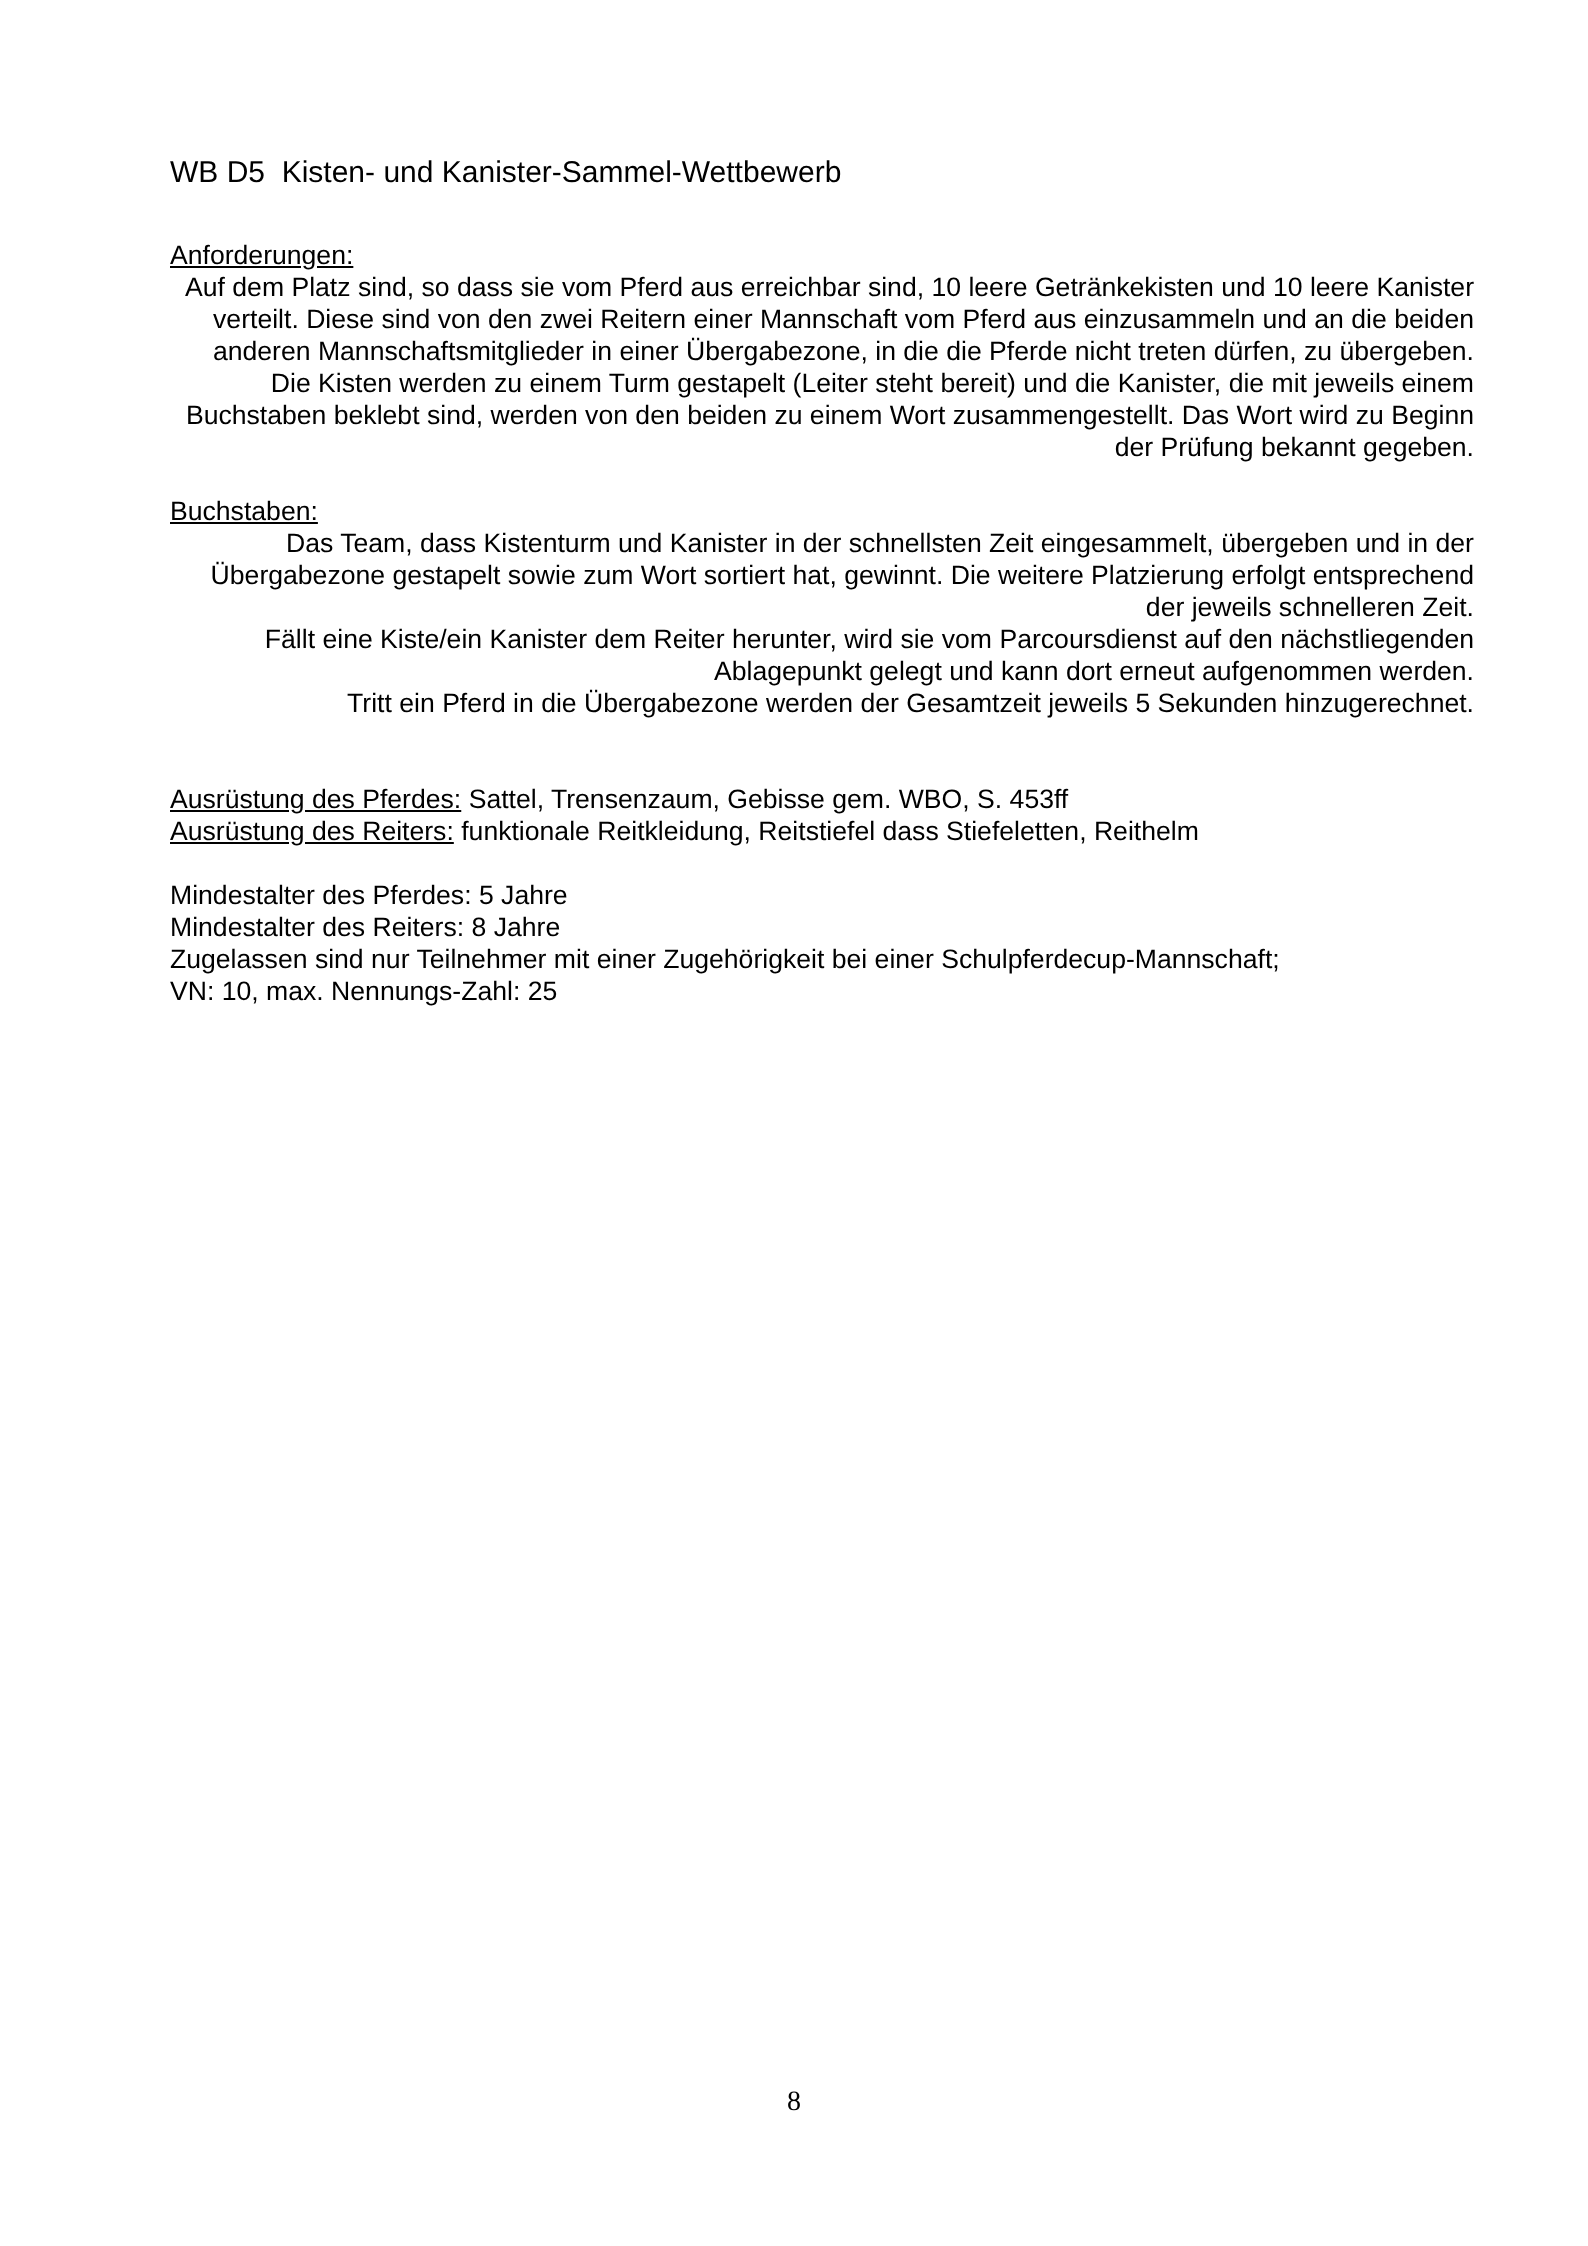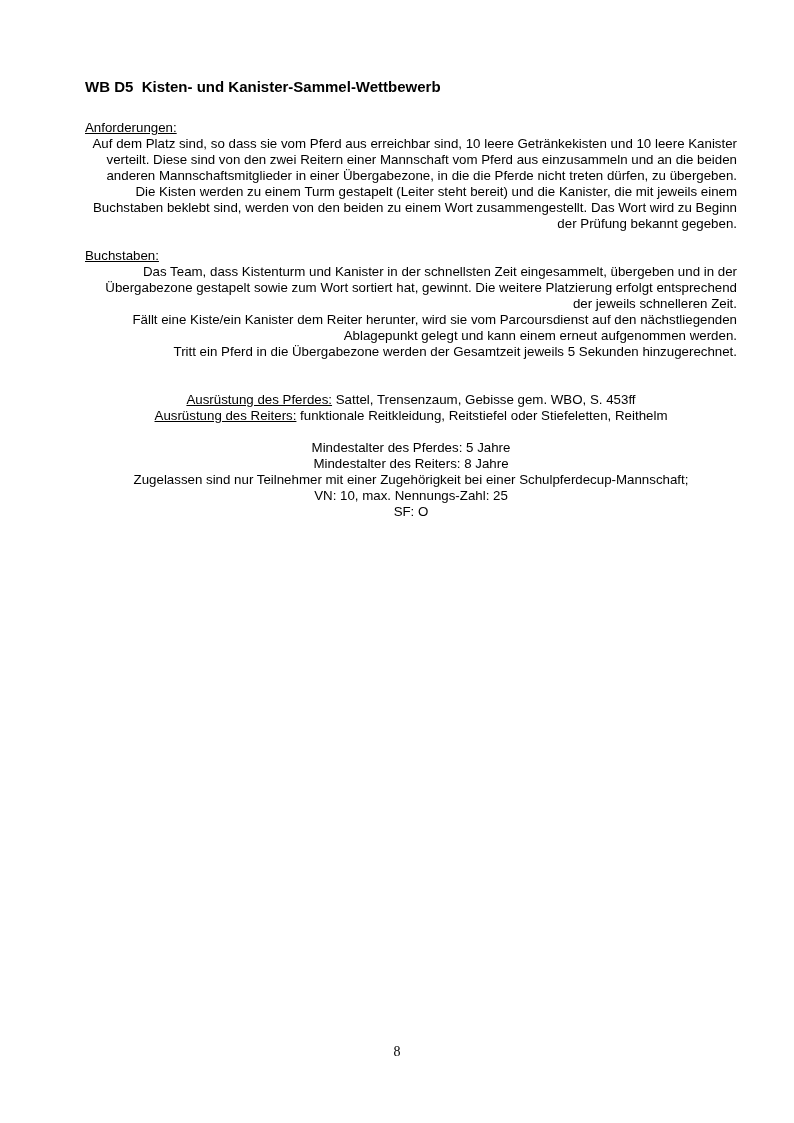--- a/index.html
+++ b/index.html
@@ -19,38 +19,38 @@
   .content {
     position: absolute;
     left: 85px;
     top: 78px;
     width: 652px;
     font-size: 13.3px;
     line-height: 16px;
   }
   .doc-title {
     font-size: 15px;
-    font-weight: bold;
+    font-weight: normal;
     line-height: 18px;
     margin: 0 0 24px 0;
     white-space: pre-wrap;
   }
   .section-heading {
     text-decoration: underline;
   }
   .para {
     margin: 0;
     text-align: right;
   }
   .gap-1 { height: 16px; }
   .gap-2 { height: 32px; }
   .inline-label {
     text-decoration: underline;
   }
-  .line { margin: 0; text-align: center; }
+  .line { margin: 0; }
   .page-number {
     position: absolute;
     left: 0;
     right: 0;
     top: 1044px;
     text-align: center;
     font-family: "Liberation Serif", serif;
     font-size: 14px;
     line-height: 16px;
   }
@@ -67,37 +67,36 @@
       <div class="section-heading">Anforderungen:</div>
       <p class="para">Auf dem Platz sind, so dass sie vom Pferd aus erreichbar sind, 10 leere Getränkekisten und 10 leere Kanister verteilt. Diese sind von den zwei Reitern einer Mannschaft vom Pferd aus einzusammeln und an die beiden anderen Mannschaftsmitglieder in einer Übergabezone, in die die Pferde nicht treten dürfen, zu übergeben.</p>
       <p class="para">Die Kisten werden zu einem Turm gestapelt (Leiter steht bereit) und die Kanister, die mit jeweils einem Buchstaben beklebt sind, werden von den beiden zu einem Wort zusammengestellt. Das Wort wird zu Beginn der Prüfung bekannt gegeben.</p>
     </div>
 
     <div class="gap-1"></div>
 
     <div>
       <div class="section-heading">Buchstaben:</div>
       <p class="para">Das Team, dass Kistenturm und Kanister in der schnellsten Zeit eingesammelt, übergeben und in der Übergabezone gestapelt sowie zum Wort sortiert hat, gewinnt. Die weitere Platzierung erfolgt entsprechend der jeweils schnelleren Zeit.</p>
-      <p class="para">Fällt eine Kiste/ein Kanister dem Reiter herunter, wird sie vom Parcoursdienst auf den nächstliegenden Ablagepunkt gelegt und kann einem erneut aufgenommen werden.</p>
+      <p class="para">Fällt eine Kiste/ein Kanister dem Reiter herunter, wird sie vom Parcoursdienst auf den nächstliegenden Ablagepunkt gelegt und kann dort erneut aufgenommen werden.</p>
       <p class="para">Tritt ein Pferd in die Übergabezone werden der Gesamtzeit jeweils 5 Sekunden hinzugerechnet.</p>
     </div>
 
     <div class="gap-2"></div>
 
     <div>
       <p class="line"><span class="inline-label">Ausrüstung des Pferdes:</span><span> Sattel, Trensenzaum, Gebisse gem. WBO, S. 453ff</span></p>
-      <p class="line"><span class="inline-label">Ausrüstung des Reiters:</span><span> funktionale Reitkleidung, Reitstiefel oder Stiefeletten, Reithelm</span></p>
+      <p class="line"><span class="inline-label">Ausrüstung des Reiters:</span><span> funktionale Reitkleidung, Reitstiefel dass Stiefeletten, Reithelm</span></p>
     </div>
 
     <div class="gap-1"></div>
 
     <div>
       <p class="line">Mindestalter des Pferdes: 5 Jahre</p>
       <p class="line">Mindestalter des Reiters: 8 Jahre</p>
       <p class="line">Zugelassen sind nur Teilnehmer mit einer Zugehörigkeit bei einer Schulpferdecup-Mannschaft;</p>
       <p class="line">VN: 10, max. Nennungs-Zahl: 25</p>
-      <p class="line">SF: O</p>
     </div>
 
   </div>
 
   <div class="page-number">8</div>
 </div>
 
 </body></html>

